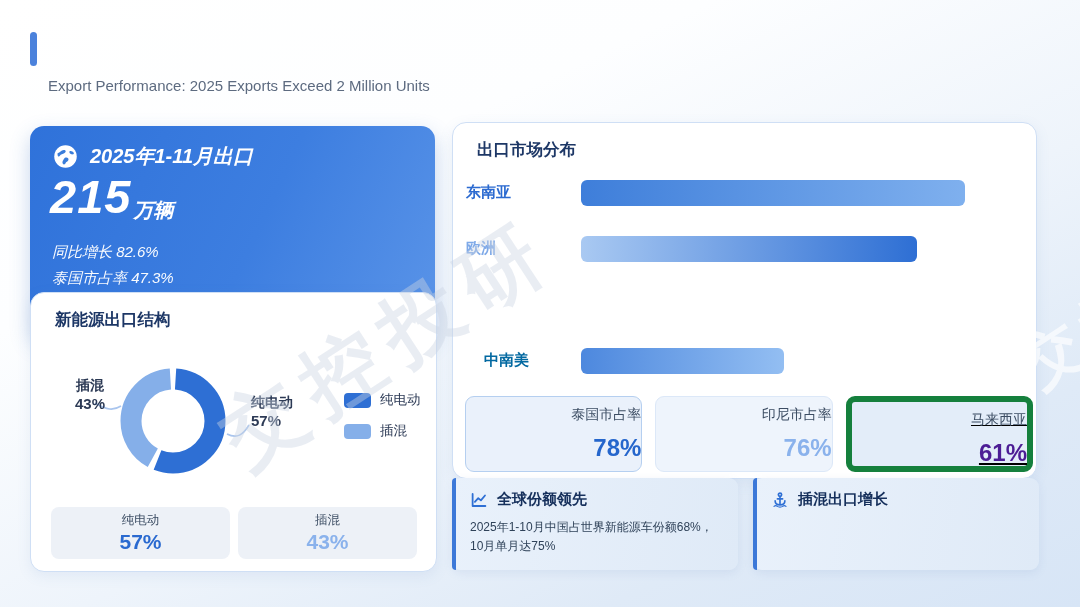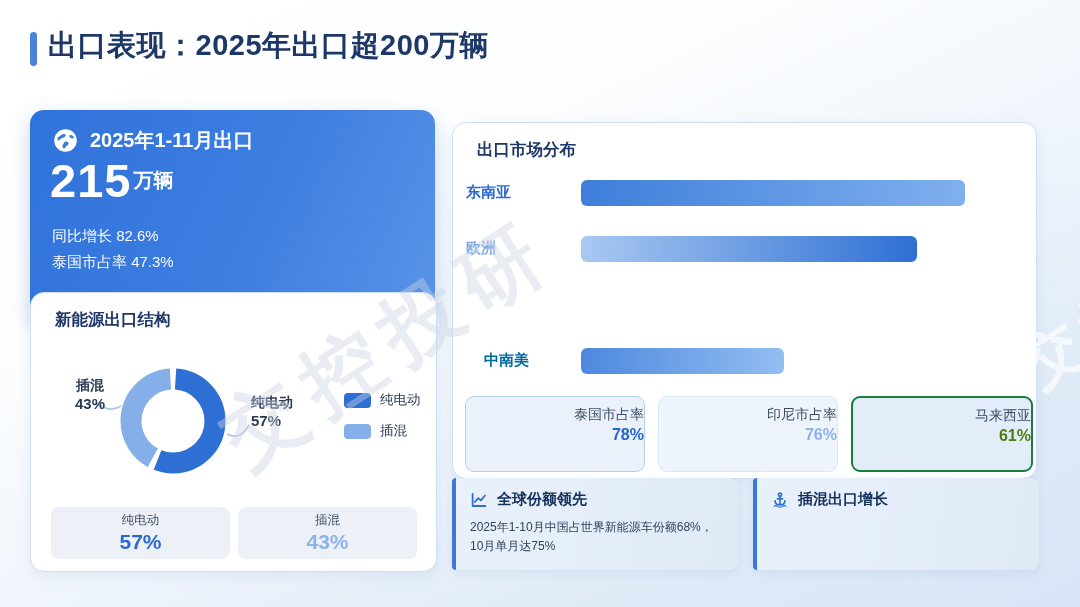--- a/index.html
+++ b/index.html
@@ -11,26 +11,26 @@
   .hdr-title{position:absolute;left:48px;top:26px;font-size:29px;font-weight:700;color:#1d3766;letter-spacing:.5px;}
   .hdr-sub{position:absolute;left:48px;top:77px;font-size:15px;color:#5d6b80;}
   
   .wm{position:absolute;font-weight:700;white-space:nowrap;pointer-events:none;z-index:50;}
   .wm-main{left:200px;top:290px;font-size:80px;letter-spacing:14px;color:rgba(203,212,226,.42);transform:rotate(-33deg);}
   .wm-edge{left:1005px;top:255px;font-size:60px;letter-spacing:10px;color:rgba(255,255,255,.65);transform:rotate(-33deg);}
   
   .card{position:absolute;background:#fff;border:1.5px solid #cfdff5;border-radius:14px;box-shadow:0 4px 14px rgba(90,130,190,.10);}
   .card-title{position:absolute;left:24px;top:16px;font-size:16.5px;font-weight:700;color:#1d3766;}
   
-  .sum-card{position:absolute;left:30px;top:110px;width:405px;height:212px;border-radius:14px;
+  .sum-card{position:absolute;left:30px;top:126px;width:405px;height:212px;border-radius:14px;
     background:linear-gradient(115deg,#2f72da 0%,#3d7ee0 55%,#5a94e8 100%);
-    box-shadow:0 8px 20px rgba(54,106,190,.28);color:#fff;}
+    box-shadow:0 8px 20px rgba(54,106,190,.28);color:#fff;font-style:italic;}
   .sum-head{position:absolute;left:22px;top:17px;display:flex;align-items:center;gap:11px;}
   .sum-head-label{font-size:20px;font-weight:700;}
-  .sum-big{position:absolute;left:20px;top:43px;display:flex;align-items:center;}
+  .sum-big{position:absolute;left:20px;top:43px;display:flex;align-items:flex-end;}
   .sum-big-value{font-size:47px;font-weight:700;letter-spacing:1px;}
   .sum-big-unit{font-size:20px;font-weight:700;margin-left:2px;}
   .sum-line1{position:absolute;left:22px;top:117px;font-size:15px;color:rgba(255,255,255,.97);}
   .sum-line2{position:absolute;left:22px;top:143px;font-size:15px;color:rgba(255,255,255,.97);}
   
   .nev-card{left:30px;top:292px;width:405px;height:278px;}
   .donut-svg{position:absolute;left:0;top:0;width:405px;height:278px;}
   .callout{position:absolute;font-weight:700;color:#2c3a55;line-height:1.25;}
   .callout-left{left:28px;top:84px;width:62px;text-align:center;font-size:14px;}
   .callout-right{left:220px;top:101px;font-size:14px;}
@@ -46,41 +46,41 @@
   
   .mkt-card{left:452px;top:122px;width:583px;height:355px;}
   .bar-row{position:absolute;left:0;height:28px;width:100%;}
   .bar-row-label{position:absolute;left:13px;top:4px;font-size:15px;font-weight:700;}
   .bar-track{position:absolute;left:128px;top:1px;width:431px;height:26px;}
   .bar-fill{height:26px;border-radius:6px;}
   .mkt-stats{position:absolute;left:12px;top:273px;width:568px;display:flex;gap:13px;}
   .mkt-stat{flex:1;height:76px;border-radius:9px;text-align:right;padding-top:9px;box-sizing:border-box;}
   .mkt-stat-1{background:#eaf1fb;border:1.5px solid #b5cff0;}
   .mkt-stat-2{background:#eef4fc;border:1px solid #dce8f8;}
-  .mkt-stat-3{background:#e3edf9;border:2px solid #15803d;}
+  .mkt-stat-3{background:#e3edf9;border:6px solid #15803d;text-decoration:underline;}
   .mkt-stat-label{font-size:14px;color:#3c4d63;}
-  .mkt-stat-value{font-size:16px;font-weight:700;margin-top:2px;}
+  .mkt-stat-value{font-size:24px;font-weight:700;margin-top:10px;}
   
   .hl-card{position:absolute;top:478px;width:286px;height:92px;border-radius:9px;
     background:linear-gradient(100deg,#e9f1fb 0%,#dfeaf7 100%);box-shadow:0 3px 10px rgba(100,135,190,.12);}
   .hl-a{left:452px;}
   .hl-b{left:753px;}
   .hl-accent{position:absolute;left:0;top:0;width:4px;height:100%;background:#3c78d8;border-radius:4px 0 0 4px;}
   .hl-head{position:absolute;left:18px;top:12px;display:flex;align-items:center;gap:9px;}
   .hl-title{font-size:15px;font-weight:700;color:#16305c;}
   .hl-text{position:absolute;left:18px;top:40px;right:10px;font-size:12px;color:#2f4259;line-height:1.6;white-space:pre-line;}
   .icon{display:inline-flex;}
 </style>
 </head>
 <body>
 
 <div class="slide">
 
   <div class="hdr-accent"></div>
-  <div class="hdr-title">出口表现：2025年出口超200万辆</div>
+  <div class="hdr-sub">Export Performance: 2025 Exports Exceed 2 Million Units</div>
 
   <div class="wm wm-main">交控投研</div>
   <div class="wm wm-edge">交控投研</div>
 
   <div class="sum-card">
     <div class="sum-head">
       <span class="icon">
         <svg width="27" height="27" viewBox="0 0 24 24">
           <circle cx="12" cy="12" r="10" fill="#ffffff"></circle>
           <path d="M5 9c2.2-.6 3-2.6 5.4-2.8 2-.1 2.4 1.6.8 2.7-1.7 1.1-3.4 1-4.2 2.5-.7 1.3-1.9.6-2-.8-.1-.6-.2-1.2 0-1.6z" fill="#3a7dda"></path>
@@ -174,21 +174,21 @@
       <div class="mkt-stat mkt-stat-1">
         <div class="mkt-stat-label">泰国市占率</div>
         <div class="mkt-stat-value" style="color: rgb(37, 102, 204);">78%</div>
       </div>
       <div class="mkt-stat mkt-stat-2">
         <div class="mkt-stat-label">印尼市占率</div>
         <div class="mkt-stat-value" style="color: rgb(138, 178, 236);">76%</div>
       </div>
       <div class="mkt-stat mkt-stat-3">
         <div class="mkt-stat-label">马来西亚</div>
-        <div class="mkt-stat-value" style="color: #4d7c0f;">61%</div>
+        <div class="mkt-stat-value" style="color: #4c1d95;">61%</div>
       </div>
     </div>
   </div>
 
   <div class="hl-card hl-a">
     <div class="hl-accent"></div>
     <div class="hl-head">
       <span class="icon">
         <svg width="18" height="18" viewBox="0 0 24 24" fill="none" stroke="#2e6fd4" stroke-width="2.4" stroke-linecap="round" stroke-linejoin="round">
           <path d="M3.5 4v16h17"></path>

